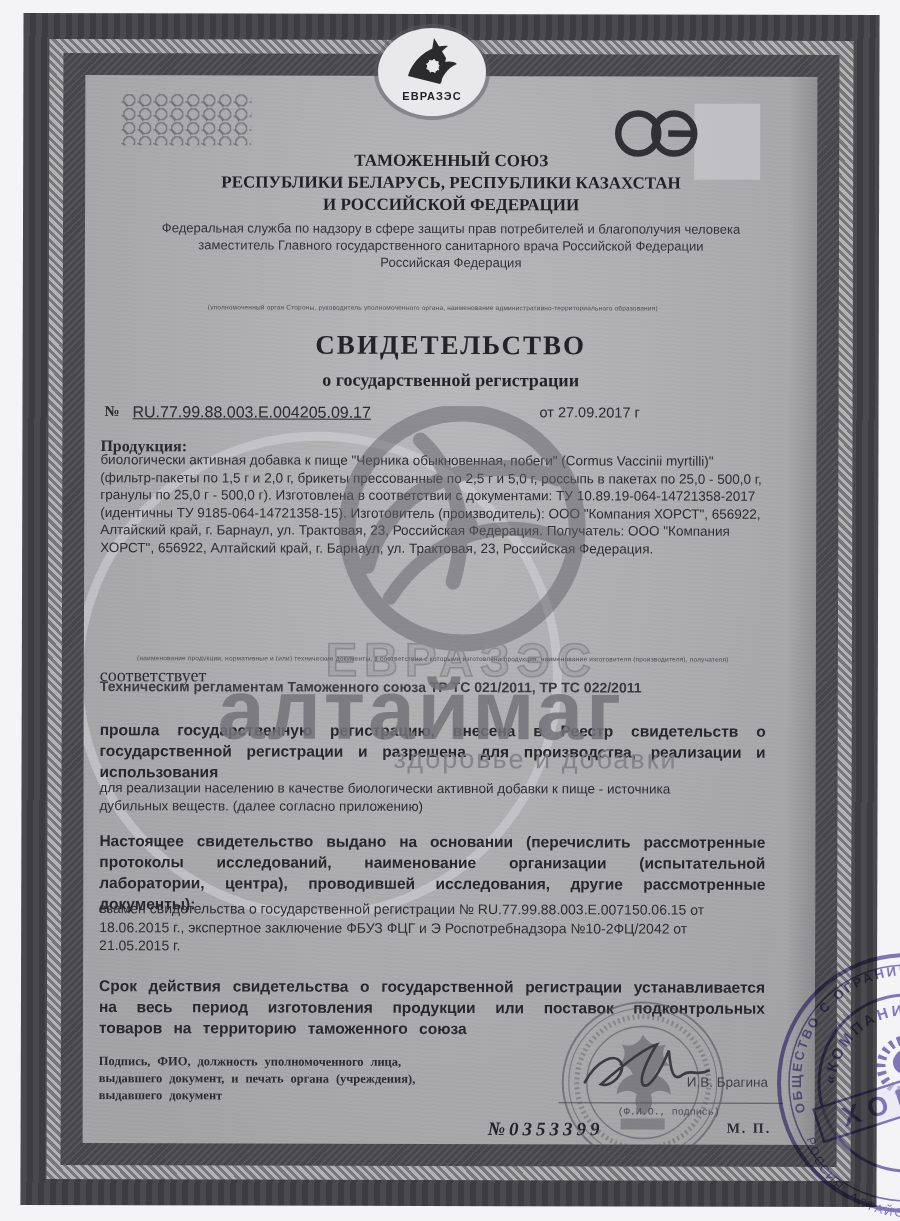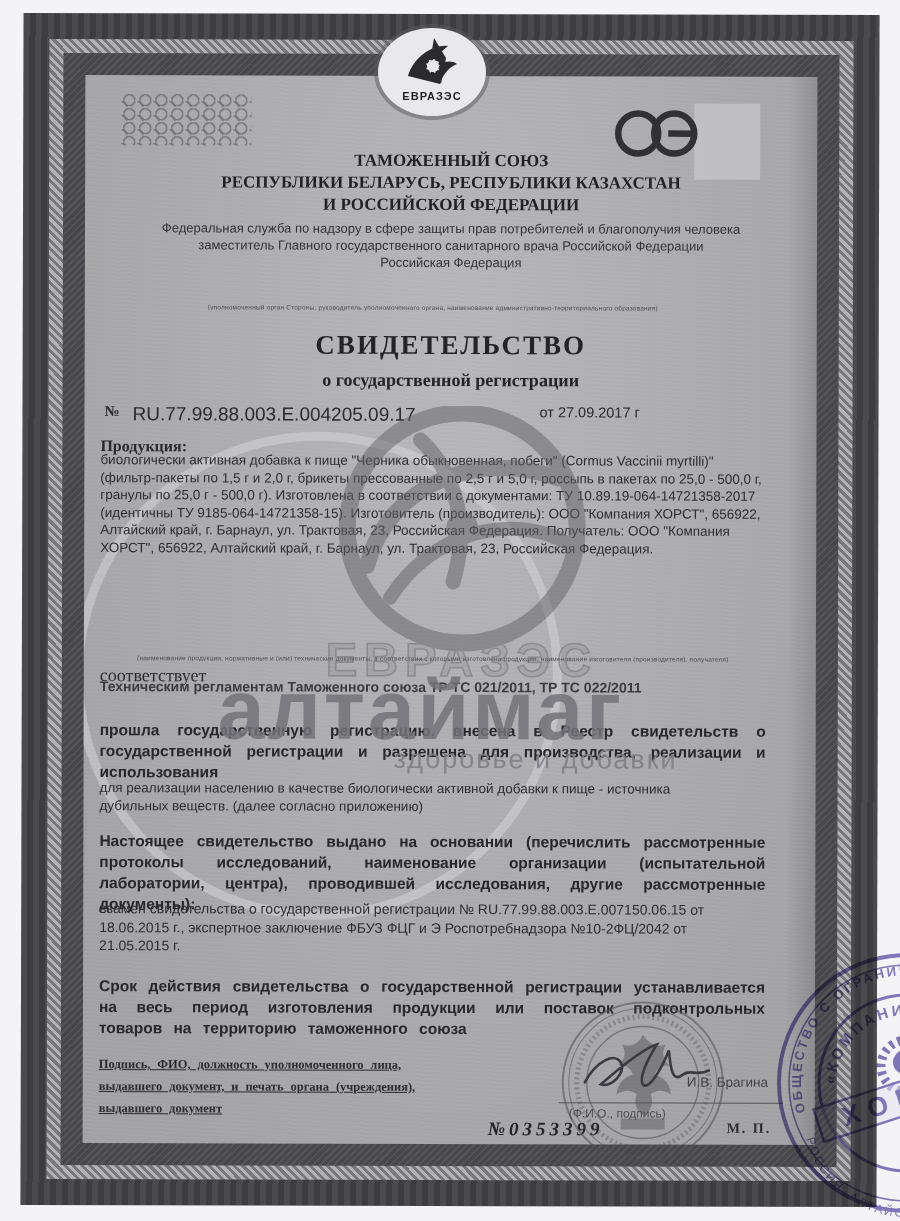--- a/index.html
+++ b/index.html
@@ -37,22 +37,22 @@
   .sub{left:0;right:0;text-align:center;font-size:13px;line-height:17px;color:#323237;}
   .tiny{font-size:6.5px;letter-spacing:.2px;color:#4c4c51;white-space:nowrap;overflow:hidden;text-align:center;}
   .title-main{left:0;right:0;text-align:center;font-weight:bold;font-size:27px;letter-spacing:2px;color:#242428;}
   .title-sub{left:0;right:0;text-align:center;font-weight:bold;font-size:18px;color:#242428;}
   .para-serif{font-weight:bold;font-size:15.5px;line-height:21px;text-align:justify;word-spacing:.45em;
        color:#27272c;}
   .para-sans{font-size:13.5px;line-height:17.5px;color:#2c2c31;}
   .wm-store{font-weight:bold;font-size:84px;letter-spacing:3px;color:rgba(114,114,120,.85);z-index:5;
        white-space:nowrap;}
   .wm-store-sub{font-size:27px;letter-spacing:2px;color:rgba(126,126,133,.9);z-index:5;white-space:nowrap;}
-  .sig-caption{font-family:"Liberation Serif",serif;font-weight:bold;font-size:12.5px;line-height:22px;
-       word-spacing:.3em;color:#2a2a2f;text-decoration:underline;}
+  .sig-caption{font-family:"Liberation Serif",serif;font-weight:bold;font-size:12.5px;line-height:17px;
+       word-spacing:.3em;color:#2a2a2f;}
   .doc-no{font-family:"Liberation Serif",serif;font-weight:bold;font-size:19px;letter-spacing:4px;color:#232328;}
   .sig-line{border-top:1.2px solid #55555a;}
   svg text{font-family:"Liberation Sans",sans-serif;}
 </style>
 </head>
 <body>
 
 <div class="doc">
   <div class="braid">
     <div class="inner-dark">
@@ -77,21 +77,21 @@
     <div class="abs serif hdr" style="top:180px;">И РОССИЙСКОЙ ФЕДЕРАЦИИ</div>
     <div class="abs sub" style="top:206px;">Федеральная служба по надзору в сфере защиты прав потребителей и благополучия человека</div>
     <div class="abs sub" style="top:223px;">заместитель Главного государственного санитарного врача Российской Федерации</div>
     <div class="abs sub" style="top:240px;">Российская Федерация</div>
     <div class="abs tiny" style="left:78px;top:290px;width:664px;">(уполномоченный орган Стороны, руководитель уполномоченного органа, наименование административно-территориального образования)</div>
 
     <div class="abs serif title-main" style="top:316px;">СВИДЕТЕЛЬСТВО</div>
     <div class="abs serif title-sub" style="top:356px;">о государственной регистрации</div>
 
     <div class="abs serif" style="left:82px;top:390px;font-size:15px;font-weight:bold;color:#2a2a2f;">№</div>
-    <div class="abs" style="left:110px;top:390px;font-size:19px;color:#2a2a2f;">RU.77.99.88.003.Е.004205.09.17</div>
+    <div class="abs" style="left:110px;top:390px;font-size:16px;color:#2a2a2f;text-decoration:underline;">RU.77.99.88.003.Е.004205.09.17</div>
     <div class="abs" style="left:517px;top:390px;font-size:14.5px;color:#2a2a2f;">от 27.09.2017 г</div>
 
     <div class="abs serif" style="left:78px;top:424px;font-size:16px;font-weight:bold;color:#2a2a2f;">Продукция:</div>
     <div class="abs para-sans" style="left:78px;top:438px;width:666px;">биологически активная добавка к пище "Черника обыкновенная, побеги" (Cormus Vaccinii myrtilli)" (фильтр-пакеты по 1,5 г и 2,0 г, брикеты прессованные по 2,5 г и 5,0 г, россыпь в пакетах по 25,0 - 500,0 г, гранулы по 25,0 г - 500,0 г). Изготовлена в соответствии с документами: ТУ 10.89.19-064-14721358-2017 (идентичны ТУ 9185-064-14721358-15). Изготовитель (производитель): ООО "Компания ХОРСТ", 656922, Алтайский край, г. Барнаул, ул. Трактовая, 23, Российская Федерация. Получатель: ООО "Компания ХОРСТ", 656922, Алтайский край, г. Барнаул, ул. Трактовая, 23, Российская Федерация.</div>
 
     <svg class="abs" style="left:240px;top:392px;opacity:.5;z-index:2;" width="420" height="290" viewBox="0 0 420 290">
       <g stroke="#636368" fill="none" stroke-linecap="round">
         <circle cx="200" cy="122" r="115" stroke-width="17"></circle>
         <path d="M105 160 C125 80 215 42 295 72" stroke-width="16"></path>
         <path d="M128 192 C168 128 248 104 308 138" stroke-width="14"></path>
@@ -129,21 +129,21 @@
       <rect x="64" y="122" width="44" height="11" fill="#4e4e53" opacity=".75"></rect>
     </svg>
 
     <div class="abs sig-caption" style="left:78px;top:1040px;width:372px;">Подпись, ФИО, должность уполномоченного лица, выдавшего документ, и печать органа (учреждения), выдавшего документ</div>
     <svg class="abs" style="left:556px;top:1016px;z-index:4;" width="150" height="72" viewBox="0 0 150 72">
       <path d="M8 52 C20 30 38 22 44 32 C50 42 34 58 24 54 C40 40 66 18 80 14 C70 30 62 48 66 54
                C72 60 84 40 92 20 C94 40 96 52 106 44 C114 38 120 46 132 40" fill="none" stroke="#3a3a40" stroke-width="2.6" stroke-linecap="round"></path>
     </svg>
     <div class="abs" style="left:666px;top:1060px;font-size:13.5px;color:#3f3f45;z-index:4;">И.В. Брагина</div>
     <div class="abs sig-line" style="left:538px;top:1088px;width:224px;"></div>
-    <div class="abs" style="left:548px;top:1092px;width:200px;text-align:left;font-size:12px;color:#4b4b50;">(Ф.И.О., подпись)</div>
+    <div class="abs" style="left:548px;top:1092px;width:200px;text-align:center;font-size:10px;color:#4b4b50;font-family:Liberation Mono, monospace;">(Ф.И.О., подпись)</div>
     <div class="abs serif" style="left:706px;top:1106px;font-size:14px;font-weight:bold;letter-spacing:2px;color:#2d2d32;">М. П.</div>
     <div class="abs doc-no" style="left:283px;top:1104px;width:300px;text-align:right;font-style:italic;">№0353399</div>
   </div>
 </div>
 
 <div class="medallion">
   <svg width="64" height="54" viewBox="0 0 64 54" style="margin-top:8px;">
     <path d="M8 40 C14 20 34 8 48 10 C38 18 31 27 29 36 C38 26 50 23 57 28 C47 32 42 41 40 48 Z" fill="#2b2b2e"></path>
     <path d="M34 2 L46 22 L41 48 L30 26 Z" fill="#2b2b2e"></path>
     <circle cx="33" cy="30" r="7" fill="#e9e9ec" stroke="#2b2b2e" stroke-width="2" stroke-dasharray="3 2"></circle>

